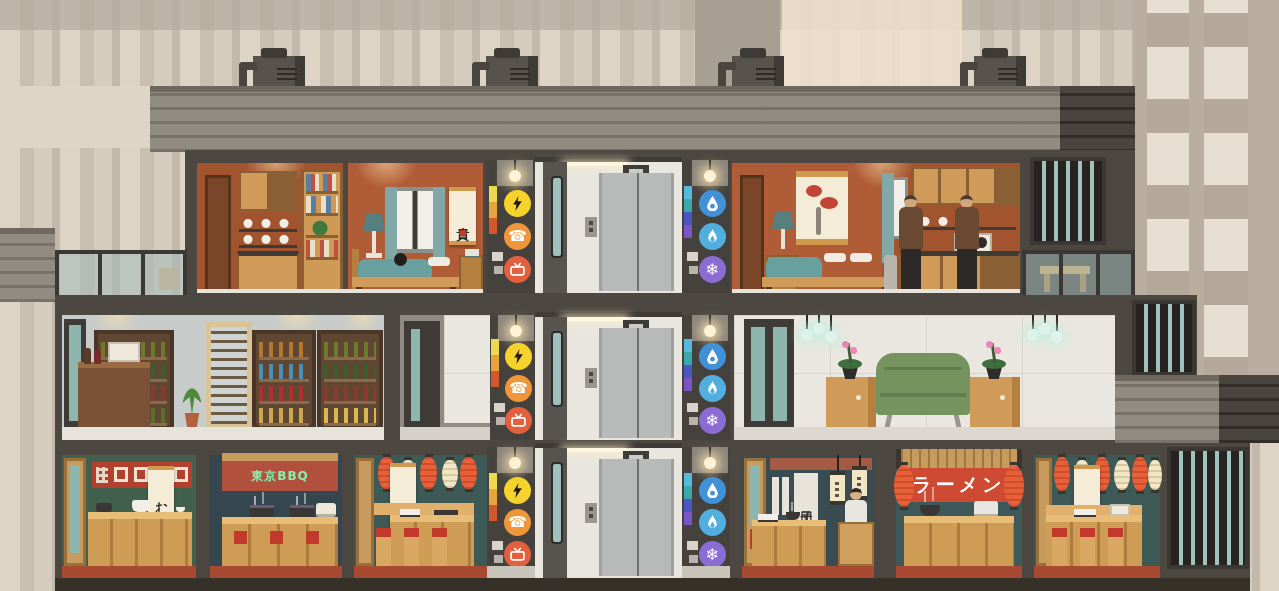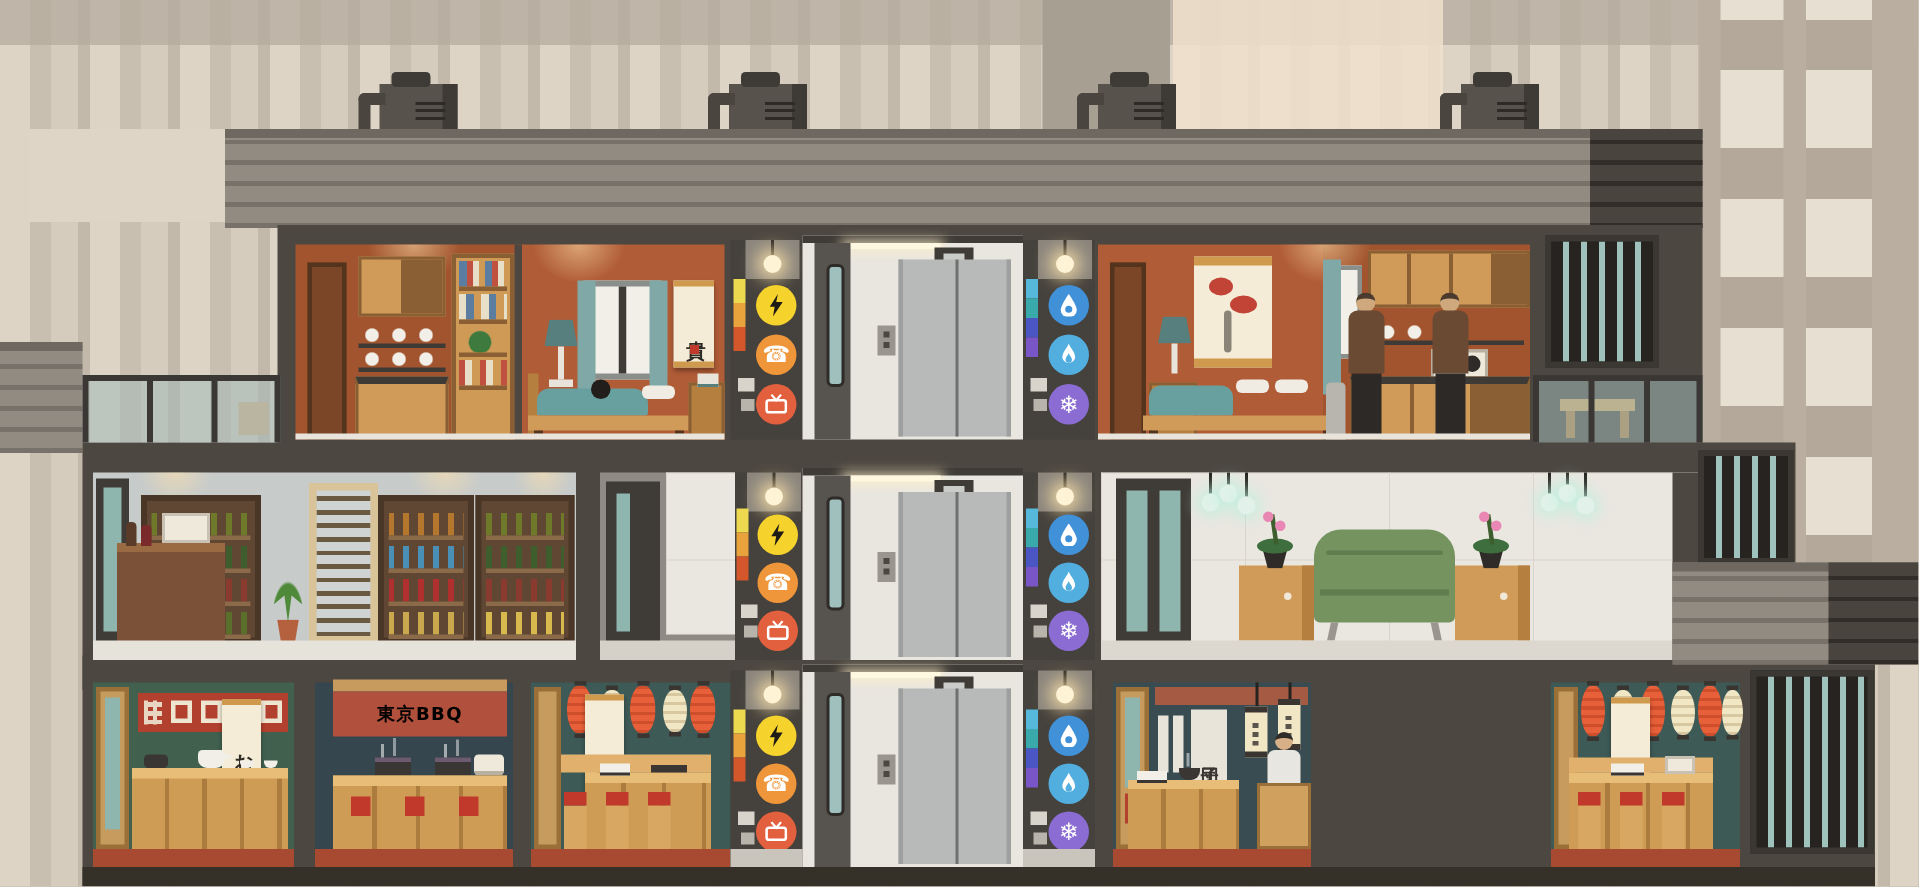--- a/index.html
+++ b/index.html
@@ -328,21 +328,21 @@
       <div class="a" style="left:44px;top:-19px;width:18px;height:12px;background:#f2efe8;border-radius:3px 3px 6px 6px"></div>
       <div class="a" style="left:60px;top:-16px;width:6px;height:3px;background:#f2efe8"></div>
       <div class="a" style="left:72px;top:-12px;width:9px;height:5px;background:#f2efe8;border-radius:0 0 4px 4px"></div>
       <div class="a" style="left:88px;top:-12px;width:9px;height:5px;background:#f2efe8;border-radius:0 0 4px 4px"></div>
     </div>
     <div class="a" style="left:0;top:111px;width:134px;height:12px;background:#a84a31"></div>
   </div>
 
   <div class="a" style="left:210px;top:455px;width:132px;height:123px;background:#35464e">
     <div class="a" style="left:12px;top:-2px;width:116px;height:8px;background:#c79a5d"></div>
-    <div class="a" style="left:12px;top:6px;width:116px;height:30px;background:#b1503c;display:flex;align-items:center;justify-content:center;color:#000000;font-weight:700;font-size:12px;letter-spacing:1px">
+    <div class="a" style="left:12px;top:6px;width:116px;height:30px;background:#b1503c;display:flex;align-items:center;justify-content:center;color:#86efac;font-weight:700;font-size:12px;letter-spacing:1px">
         <span>東京BBQ</span>
       </div>
     <div class="a" style="left:40px;top:50px;width:24px;height:12px;background:#3a3633;border-top:3px solid #6b5a70;box-sizing:border-box">
       <div class="a" style="left:4px;top:-12px;width:2px;height:9px;background:rgba(255,255,255,.55)"></div>
       <div class="a" style="left:12px;top:-16px;width:2px;height:12px;background:rgba(255,255,255,.45)"></div>
     </div>
     <div class="a" style="left:80px;top:50px;width:24px;height:12px;background:#3a3633;border-top:3px solid #6b5a70;box-sizing:border-box">
       <div class="a" style="left:6px;top:-12px;width:2px;height:9px;background:rgba(255,255,255,.55)"></div>
       <div class="a" style="left:14px;top:-15px;width:2px;height:11px;background:rgba(255,255,255,.45)"></div>
     </div>
@@ -406,20 +406,35 @@
       <div class="a" style="left:39px;top:-24px;width:2px;height:9px;background:rgba(255,255,255,.5)"></div>
     </div>
     <div class="a" style="left:100px;top:33px;width:30px;height:78px">
       <div class="a" style="left:8px;top:0;width:12px;height:12px;border-radius:50%;background:#d8b088;border-top:4px solid #2e2b28;box-sizing:border-box"></div>
       <div class="a" style="left:3px;top:12px;width:22px;height:30px;background:#e8e6e0;border-radius:5px 5px 0 0"></div>
     </div>
     <div class="a" style="left:96px;top:67px;width:36px;height:44px;background:#cfa05e;border:2px solid #9a7038;box-sizing:border-box"></div>
     <div class="a" style="left:0;top:111px;width:132px;height:12px;background:#a84a31"></div>
   </div>
 
+  <div class="a" style="left:896px;top:455px;width:126px;height:123px;background:#3f585a">
+    <div class="a" style="left:0;top:-6px;width:126px;height:20px;background:#c79a5d;background-image:repeating-linear-gradient(90deg,rgba(90,50,10,.35) 0 2px,transparent 2px 9px);border-left:5px solid #3a3531;border-right:5px solid #3a3531;box-sizing:border-box"></div>
+    <div class="a" style="left:12px;top:13px;width:102px;height:34px;background:#cf4a32;display:flex;align-items:center;justify-content:center;color:#fff;font-weight:700;font-size:19px;letter-spacing:4px">
+        <span>ラーメン</span>
+      </div>
+    <div class="lant lr" style="left:-2px;top:10px;width:20px;height:42px;border-radius:50%"></div>
+    <div class="lant lr" style="left:108px;top:10px;width:20px;height:42px;border-radius:50%"></div>
+    <div class="a" style="left:24px;top:50px;width:20px;height:11px;background:#3a3633;border-radius:0 0 8px 8px">
+      <div class="a" style="left:4px;top:-14px;width:2px;height:11px;background:rgba(255,255,255,.55)"></div>
+      <div class="a" style="left:12px;top:-18px;width:2px;height:14px;background:rgba(255,255,255,.45)"></div>
+    </div>
+    <div class="a" style="left:78px;top:46px;width:24px;height:16px;background:#e8e6e0;border-radius:3px;border-bottom:3px solid #b8b0a0;box-sizing:border-box"></div>
+    <div class="a" style="left:8px;top:61px;width:110px;height:50px;background:#cf9c55;border-top:7px solid #e8bd77;box-sizing:border-box;background-image:repeating-linear-gradient(90deg,transparent 0 25px,rgba(90,50,10,.3) 25px 28px)"></div>
+    <div class="a" style="left:0;top:111px;width:126px;height:12px;background:#a84a31"></div>
+  </div>
 
   <div class="a" style="left:1034px;top:455px;width:126px;height:123px;background:#3d5a57">
     <div class="a" style="left:2px;top:3px;width:16px;height:108px;background:#c79a5d;border:3px solid #9a7038;box-sizing:border-box"></div>
     <div class="lant lr" style="left:20px;top:2px;width:16px;height:34px"></div>
     <div class="lant lc" style="left:40px;top:5px;width:16px;height:30px"></div>
     <div class="lant lr" style="left:60px;top:2px;width:16px;height:34px"></div>
     <div class="lant lc" style="left:80px;top:5px;width:16px;height:30px"></div>
     <div class="lant lr" style="left:98px;top:2px;width:16px;height:34px"></div>
     <div class="lant lc" style="left:114px;top:5px;width:14px;height:30px"></div>
     <div class="bv" style="left:40px;top:10px;width:26px;height:70px;font-size:13px">

